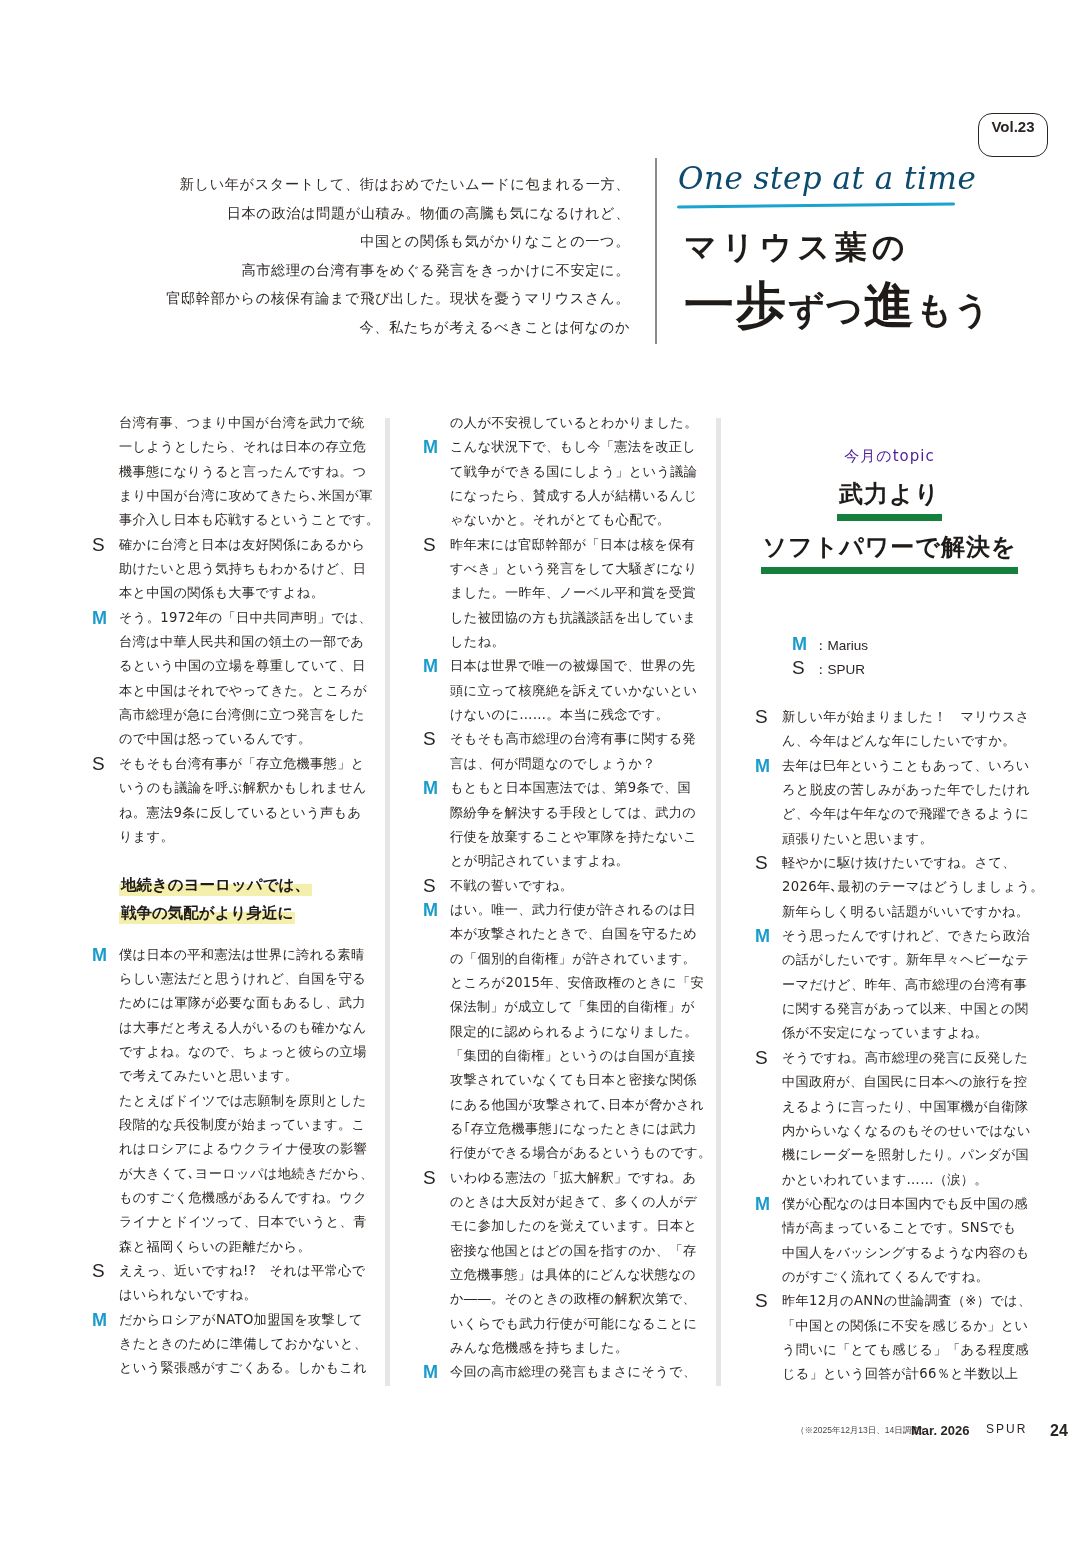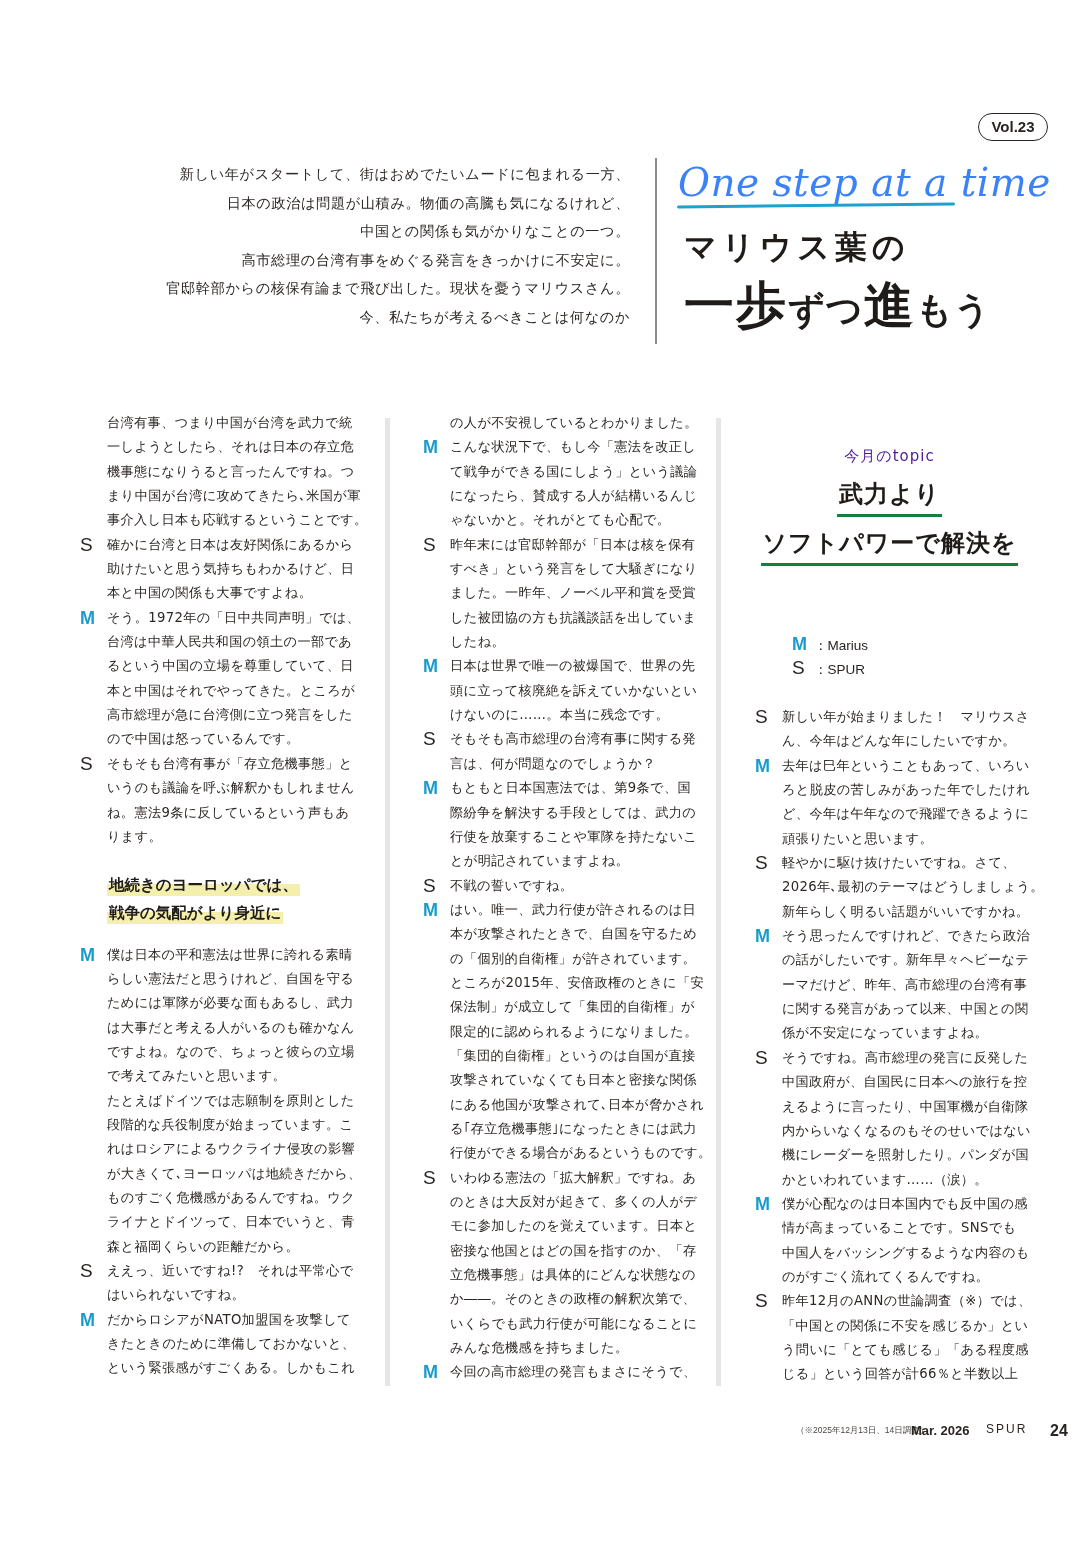--- a/index.html
+++ b/index.html
@@ -1,36 +1,36 @@
 <!DOCTYPE html>
 <html><head>
 <meta charset="utf-8">
 <style>
   * { box-sizing: border-box; margin: 0; padding: 0; }
   html, body { width: 1080px; height: 1554px; background: #ffffff; }
   body { position: relative; overflow: hidden; font-family: "DejaVu Sans", sans-serif; color: #2a2522; }
 
   .vol-badge {
-    position: absolute; left: 978px; top: 113px; width: 70px; height: 28px;
+    position: absolute; left: 978px; top: 113px; width: 70px; height: 44px;
     border: 1.6px solid #2a2522; border-radius: 14px;
     font-family: "Liberation Sans", sans-serif; font-weight: bold; font-size: 15px;
     line-height: 25px; text-align: center; color: #2a2522;
   }
 
   .lead {
-    position: absolute; left: 120px; top: 160px; width: 510px;
+    position: absolute; left: 120px; top: 170px; width: 510px;
     text-align: right; font-size: 14.2px; line-height: 28.6px; letter-spacing: 0.6px; color: #2e2926;
   }
   .lead div { white-space: nowrap; }
 
   .title-rule { position: absolute; left: 655px; top: 158px; width: 2px; height: 186px; background: #8e8a86; }
 
   .script-title {
     position: absolute; left: 678px; top: 160px; width: 280px; height: 50px;
-    font-family: "DejaVu Serif", serif; font-style: italic; font-size: 39px; color: #3b82f6;
+    font-family: "DejaVu Serif", serif; font-style: italic; font-size: 31px; color: #0c4a6e;
     letter-spacing: 0.5px; white-space: nowrap;
   }
   .script-underline { position: absolute; left: 677px; top: 204px; width: 278px; height: 3px; background: #1aa3cf; border-radius: 2px; transform: rotate(-0.6deg); }
 
   .jp-title-1 {
     position: absolute; left: 684px; top: 226px; font-size: 32px; font-weight: bold;
     letter-spacing: 5px; color: #1f1b18; white-space: nowrap;
   }
   .jp-title-2 { position: absolute; left: 684px; top: 272px; white-space: nowrap; color: #1f1b18; font-weight: bold; }
   .jp-title-2 .big { font-size: 50px; letter-spacing: 2px; }
@@ -44,21 +44,21 @@
   .spk.m { color: #1a9ccb; }
   .spk.s { color: #2a2522; font-weight: normal; font-size: 19px; }
   .gap { height: 24.35px; }
 
   .subhead { padding-left: 27px; }
   .subhead span { display: inline-block; font-weight: bold; font-size: 15.5px; line-height: 22px; color: #1f1b18;
     background: linear-gradient(transparent 45%, #f4efad 45%); padding: 0 2px; margin-bottom: 6px; white-space: nowrap; }
 
   .topic-label { text-align: center; font-size: 15px; letter-spacing: 1px; color: #4c1d95; height: 40px; line-height: 40px; padding-top: 0; }
   .topic-title { text-align: center; }
-  .topic-title .t { display: inline-block; font-size: 24px; font-weight: bold; color: #1f1b18; padding: 0 2px 4px; border-bottom: 3px solid #15803d; letter-spacing: 1px; white-space: nowrap; }
+  .topic-title .t { display: inline-block; font-size: 24px; font-weight: bold; color: #1f1b18; padding: 0 2px 4px; border-bottom: 7px solid #15803d; letter-spacing: 1px; white-space: nowrap; }
   .topic-title .t1 { margin-top: 2px; }
   .topic-title .t2 { margin-top: 10px; }
 
   .legend-line { height: 24px; line-height: 24px; font-size: 13px; position: relative; padding-left: 0; white-space: nowrap; margin-left: 37px; }
   .legend-line .spk { position: static; display: inline-block; width: 22px; }
   .legend-line .lbl { font-family: "Liberation Sans", sans-serif; font-size: 13.5px; }
 
   .footer { position: absolute; top: 1422px; left: 760px; width: 290px; height: 20px; white-space: nowrap; font-family: "Liberation Sans", sans-serif; color: #2a2522; }
   .footer .note { position: absolute; left: 0; top: 3px; font-size: 8.5px; color: #4a4542; margin-left: 36px; }
   .footer .issue { position: absolute; left: 151px; top: 1px; font-size: 13px; font-weight: bold; }
@@ -83,21 +83,21 @@
 <div class="script-title">One step at a time</div>
 <div class="script-underline"></div>
 <div class="jp-title-1">マリウス葉の</div>
 <div class="jp-title-2">
   <span class="big">一歩</span><span class="small">ずつ</span><span class="big">進</span><span class="small">もう</span>
 </div>
 
 <div class="col-divider" style="left:385px;"></div>
 <div class="col-divider" style="left:716px;"></div>
 
-<div class="column" id="col1" style="left:80px;">
+<div class="column" id="col1" style="left:92px;">
     <div class="line"><span>台湾有事、つまり中国が台湾を武力で統</span></div>
     <div class="line"><span>一しようとしたら、それは日本の存立危</span></div>
     <div class="line"><span>機事態になりうると言ったんですね。つ</span></div>
     <div class="line"><span>まり中国が台湾に攻めてきたら､米国が軍</span></div>
     <div class="line"><span>事介入し日本も応戦するということです。</span></div>
     <div class="line"><span class="spk s">S</span><span>確かに台湾と日本は友好関係にあるから</span></div>
     <div class="line"><span>助けたいと思う気持ちもわかるけど、日</span></div>
     <div class="line"><span>本と中国の関係も大事ですよね。</span></div>
     <div class="line"><span class="spk m">M</span><span>そう。1972年の「日中共同声明」では、</span></div>
     <div class="line"><span>台湾は中華人民共和国の領土の一部であ</span></div>

